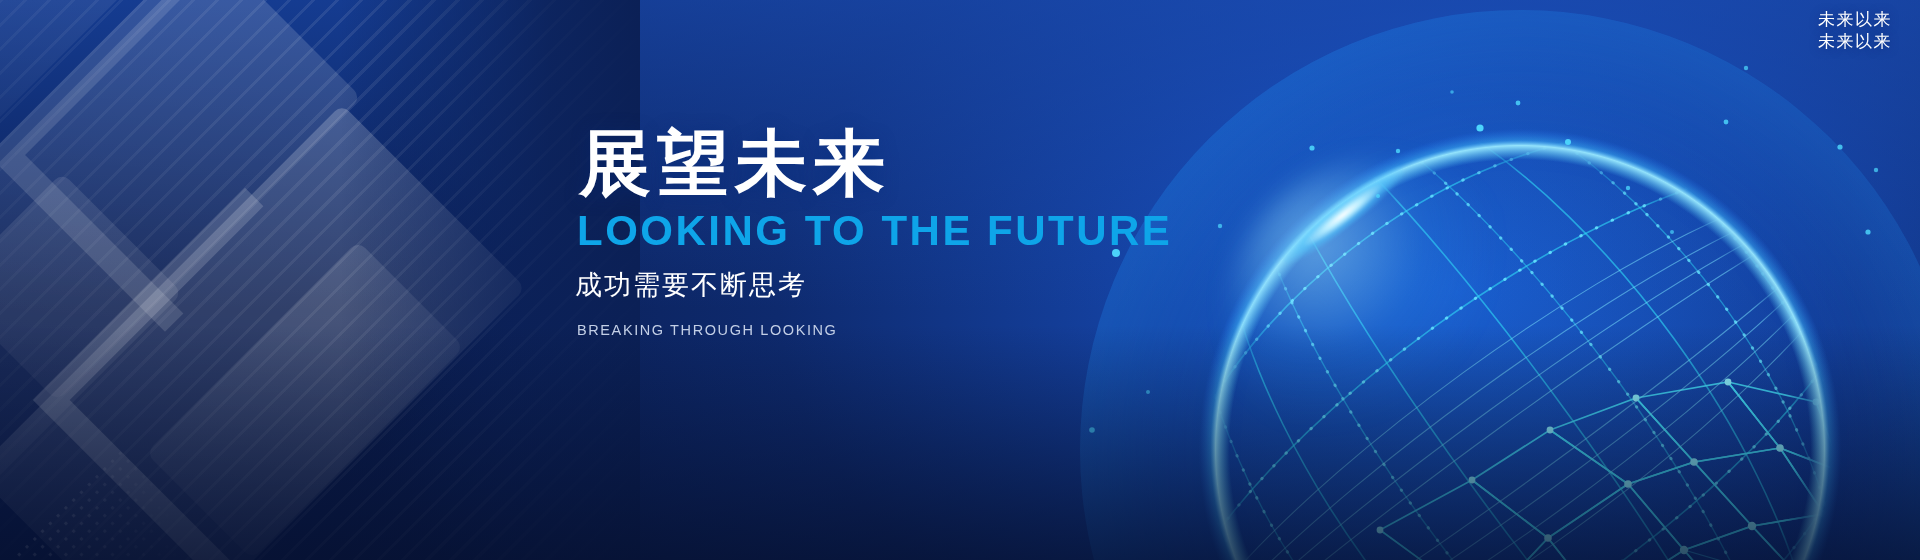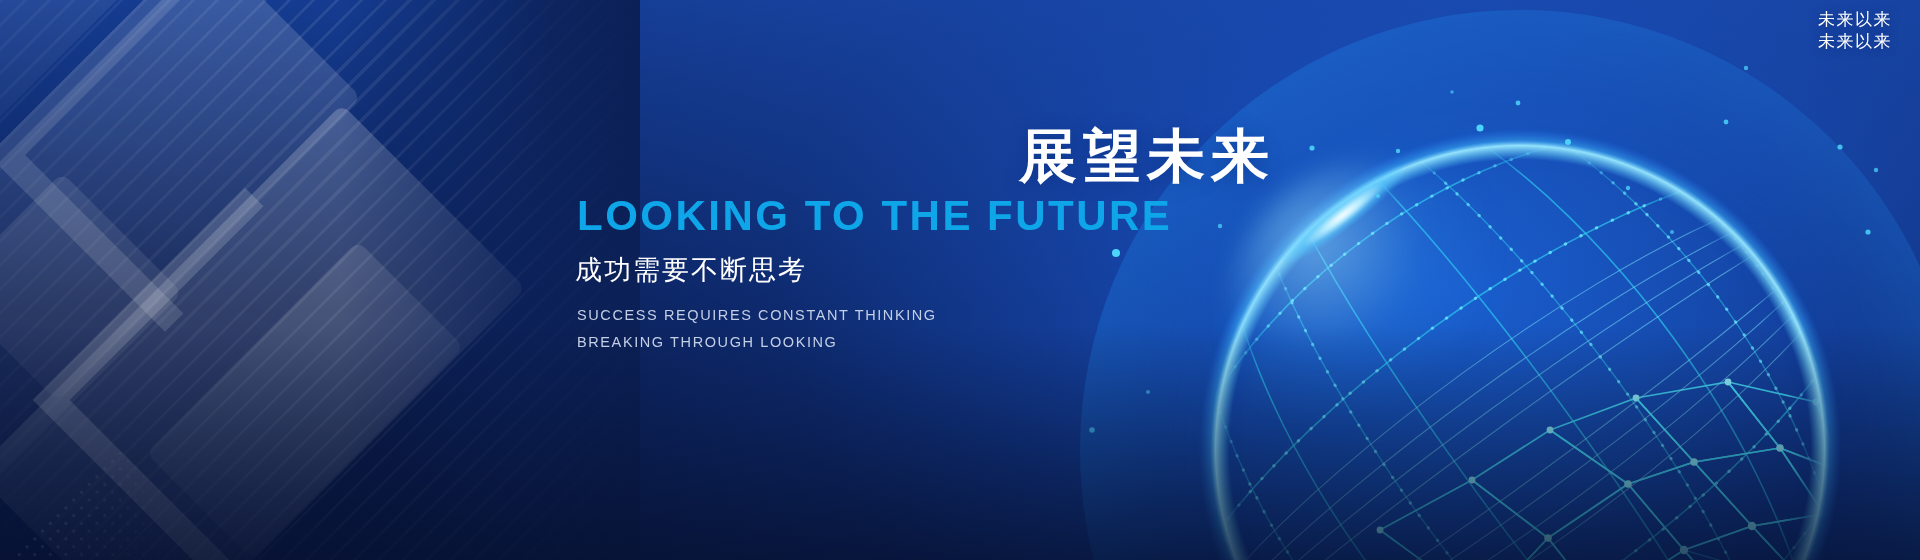--- a/index.html
+++ b/index.html
@@ -95,25 +95,24 @@
     background:radial-gradient(circle at 28% 28%, rgba(160,230,255,.50) 0%, rgba(60,170,255,.12) 35%, rgba(0,0,0,0) 60%);
     filter:blur(12px);
   }
   .globe-svg{position:absolute;inset:0;}
 
   .stars{position:absolute;inset:0;pointer-events:none;}
 
   
   .copy{position:absolute;left:575px;top:126px;width:700px;}
   .t-cn-main{
-    font-size:58px;line-height:1.04;font-weight:700;color:#fff;
+    font-size:72px;line-height:1.04;font-weight:700;color:#fff;
     letter-spacing:6px;margin:0 0 6px 4px;
     font-family:"DejaVu Sans","Liberation Sans",sans-serif;
     text-shadow:0 2px 18px rgba(0,40,120,.45);
-    text-align:right;
   }
   .t-en-main{
     font-size:42px;line-height:1.12;font-weight:700;color:#0ea5e9;
     letter-spacing:2.5px;margin:0 0 12px 2px;white-space:nowrap;
   }
   .t-cn-sub{
     font-size:27px;line-height:1.45;font-weight:500;color:#fff;
     letter-spacing:2px;margin:0;
     font-family:Liberation Serif, serif;
   }
@@ -316,21 +315,20 @@
     </g>
   </svg>
 
   <div class="bg-botshade"></div>
 
   <div class="copy">
     <h1 class="t-cn-main">展望未来</h1>
     <div class="t-en-main">LOOKING TO THE FUTURE</div>
     <div class="t-cn-sub">成功需要不断思考</div>
     <div class="t-en-sub">
-      <div>SUCCESS REQUIRES CONSTANT THINKING</div>
       <div>BREAKING THROUGH LOOKING</div>
     </div>
   </div>
 
   <div class="corner">
     <div>未来以来</div>
     <div>未来以来</div>
   </div>
 
 </div>

